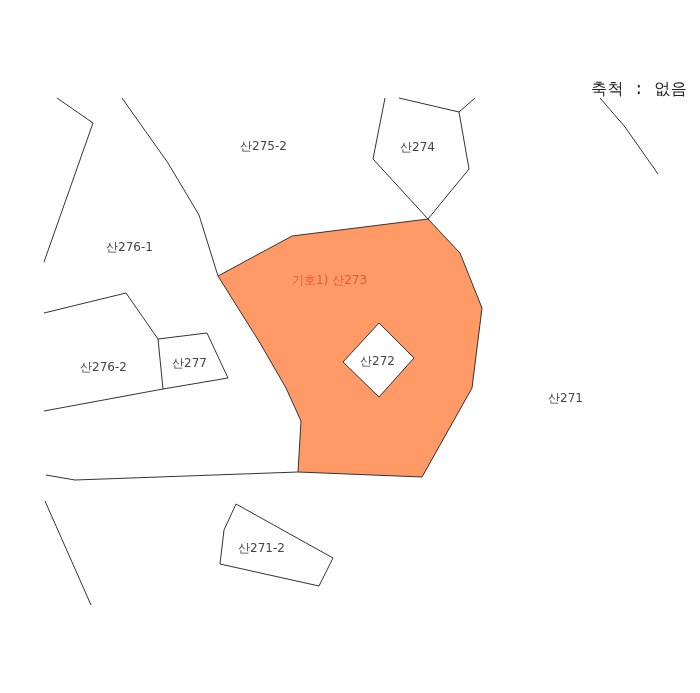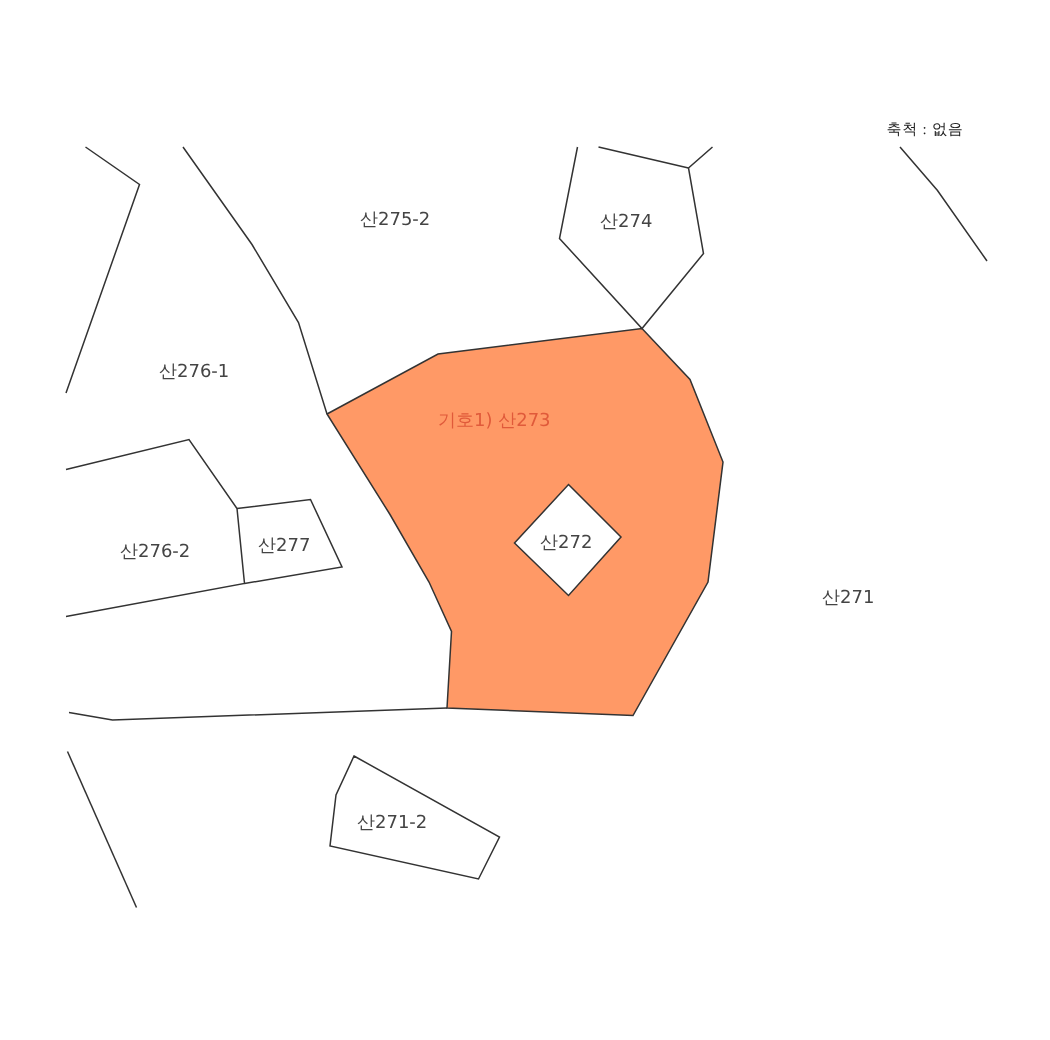--- a/index.html
+++ b/index.html
@@ -1,21 +1,21 @@
 <!DOCTYPE html>
 <html><head>
 <meta charset="utf-8">
 <style>
   html, body { margin: 0; padding: 0; background: #ffffff; }
   body { width: 700px; height: 693px; position: relative; overflow: hidden; font-family: "DejaVu Sans", sans-serif; }
   #map-svg { position: absolute; left: 0; top: 0; }
   .parcel { fill: none; stroke: #333333; stroke-width: 1; }
   .label { fill: #444444; font-size: 12px; font-family: "DejaVu Sans", sans-serif; }
   .subject-label { font-size: 12px; font-family: "DejaVu Sans", sans-serif; }
-  .scale-note { position: absolute; left: 591px; top: 79px; font-size: 10px; color: #222222; font-family: Liberation Serif, serif; letter-spacing: 0.5px; }
+  .scale-note { position: absolute; left: 591px; top: 79px; font-size: 16px; color: #222222; font-family: Liberation Mono, monospace; letter-spacing: 0.5px; }
 </style>
 </head>
 <body>
 
 <div class="scale-note">축척 : 없음</div>
 
 <svg id="map-svg" width="700" height="693" viewBox="0 0 700 693">
 
   <polygon points="218,276 292,236 428,219 460,253 482,308 472,388 422,477 298,472 301,421 286,388 260,343" fill="#FF9966" stroke="#333333" stroke-width="1"></polygon>
 

